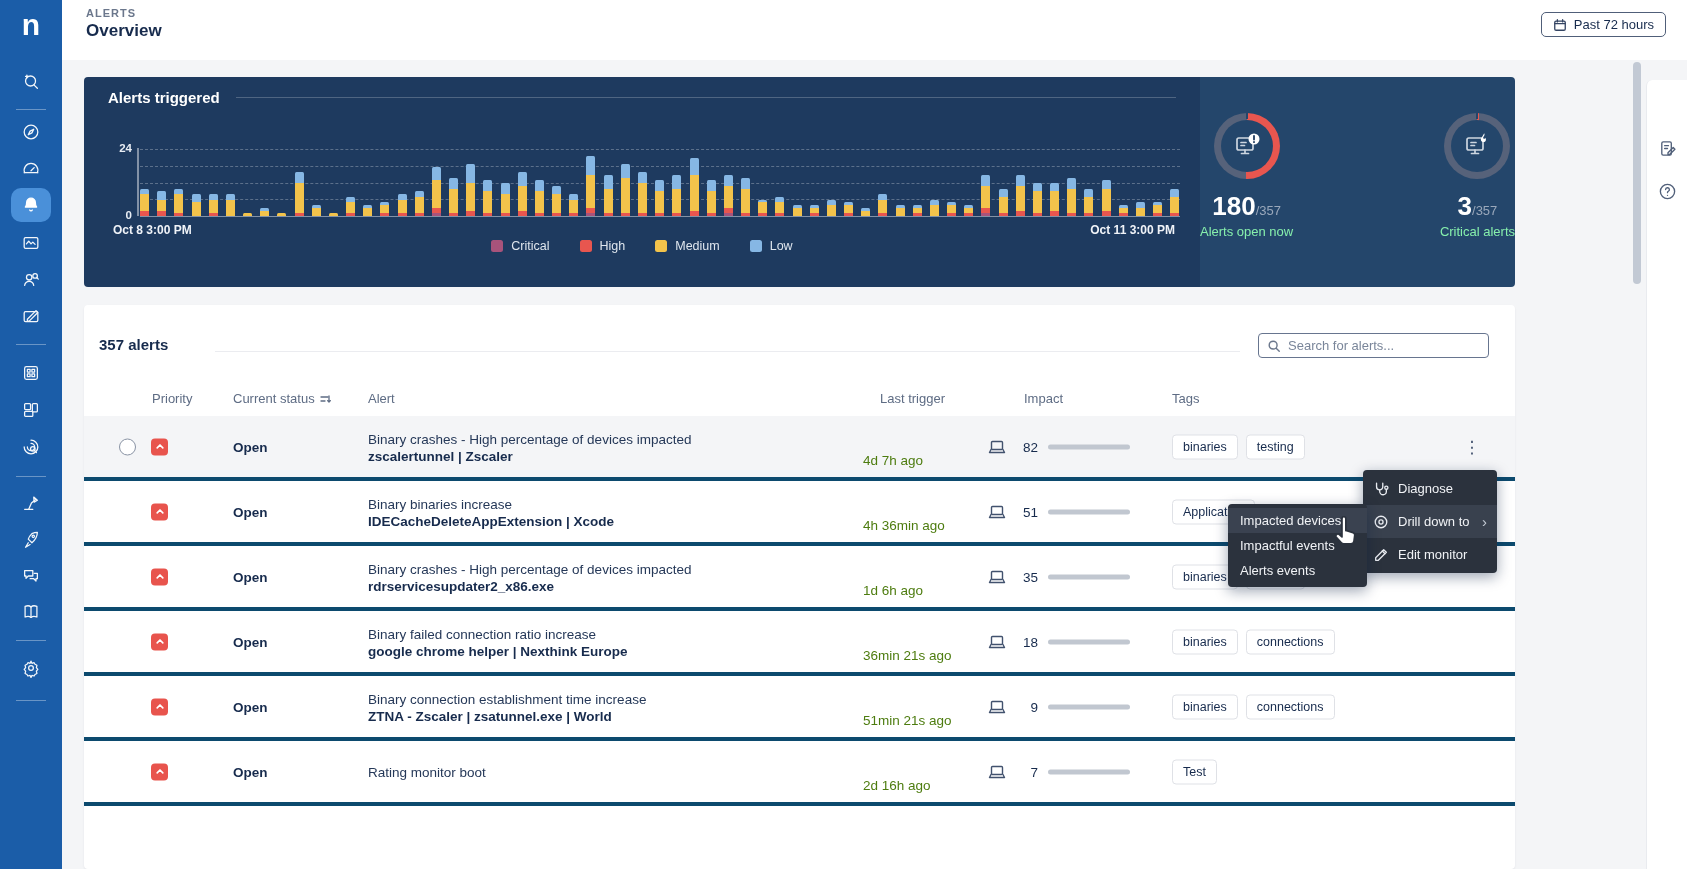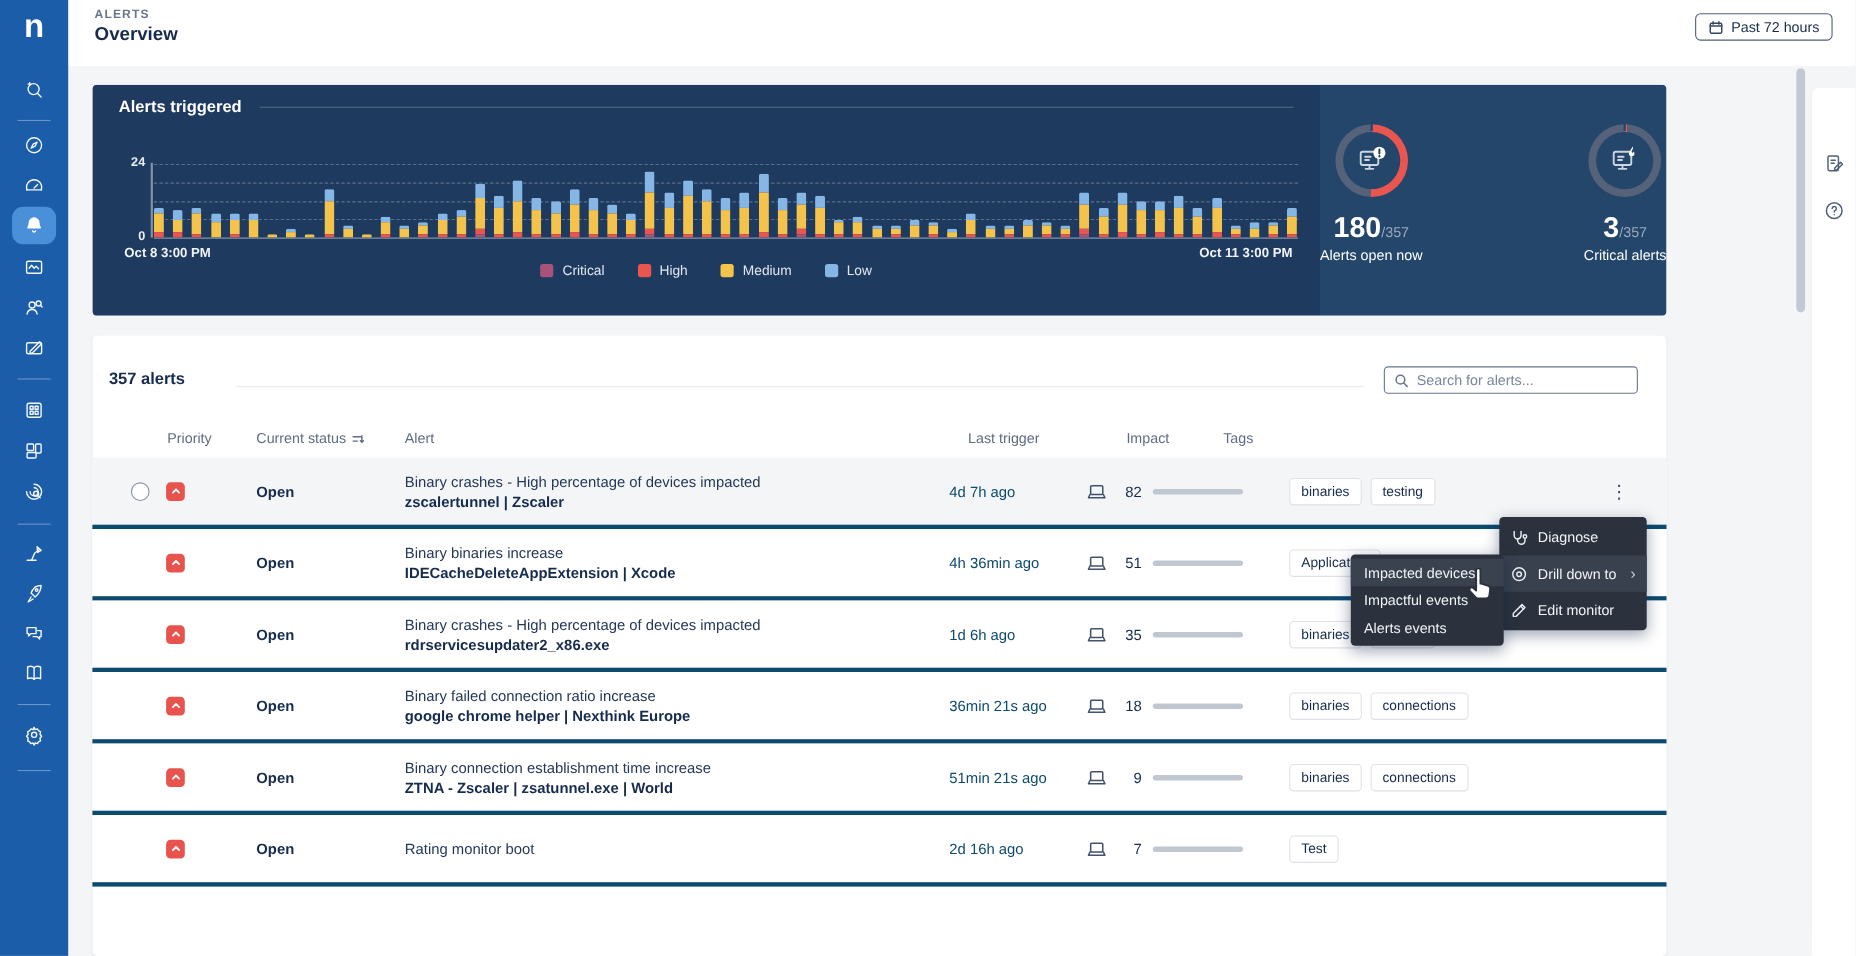--- a/index.html
+++ b/index.html
@@ -50,21 +50,21 @@
   .swatch { width:12px; height:12px; border-radius:2.5px; }
 
   .kpi { display:flex; flex-direction:column; align-items:center; }
   .ring { position:relative; width:66px; height:66px; border-radius:50%; }
   .ring::after { content:""; position:absolute; left:7px; top:7px; width:52px; height:52px; border-radius:50%; background:#24466b; }
   .ring-tick { position:absolute; left:50%; top:-2px; transform:translateX(-50%); width:2px; height:8px; background:#24466b; z-index:2; }
   .ring-icon { position:absolute; left:50%; top:50%; transform:translate(-50%,-50%); z-index:3; }
   .kpi-num { margin-top:12px; color:#fff; }
   .kpi-big { font-size:26px; font-weight:700; }
   .kpi-total { font-size:13px; color:#9aa8bb; font-weight:400; }
-  .kpi-label { margin-top:2px; font-size:13px; color:#ffffff; }
+  .kpi-label { margin-top:2px; font-size:13px; color:#86efac; }
 
   
   .card { position:absolute; left:84px; top:305px; width:1431px; height:564px; background:#fff; border-radius:4px; box-shadow:0 1px 2px rgba(9,30,66,.08); }
   .card-title { position:absolute; left:15px; top:31px; font-size:15px; font-weight:700; color:#172b4d; }
   .card-rule { position:absolute; left:131px; top:46px; width:1025px; height:1px; background:#ebecf0; }
   .search { position:absolute; right:26px; top:28px; width:231px; height:25px; border:1px solid #67758f; border-radius:4px; background:#fff;
     display:flex; align-items:center; padding:0 8px; gap:7px; }
   .search svg { width:14px; height:14px; stroke:#6b778c; stroke-width:1.6; fill:none; stroke-linecap:round; }
   .search input { border:none; outline:none; flex:1; font-size:13px; color:#172b4d; font-family:"Liberation Sans",sans-serif; }
   .search input::placeholder { color:#7a869a; }
@@ -75,21 +75,21 @@
   .rows { position:absolute; left:0; top:111px; width:100%; }
   .trow { position:relative; width:100%; height:65px; border-bottom:4px solid #0c4a6e; background:#fff; }
   .trow.hl { background:#f4f5f7; }
   .cell { position:absolute; top:50%; transform:translateY(-50%); }
   .radio { left:35px; width:17px; height:17px; border:1.5px solid #8993a4; border-radius:50%; background:#fff; cursor:pointer; }
   .pbadge { left:67px; width:17px; height:17px; border-radius:4px; background:#e8544d; display:flex; align-items:center; justify-content:center; cursor:default; }
   .status { left:149px; font-size:13.5px; font-weight:700; color:#172b4d; }
   .atitle { left:284px; width:480px; }
   .atitle .l1 { font-size:13.5px; color:#253858; line-height:17px; }
   .atitle .l2 { font-size:13.5px; font-weight:700; color:#172b4d; line-height:17px; }
-  .trig { left:779px; font-size:13.5px; color:#0c4a6e; }
+  .trig { left:779px; font-size:13.5px; color:#4d7c0f;margin-top:13px; }
   .imp-ic { left:903px; width:20px; height:20px; }
   .imp-ic svg { width:20px; height:20px; stroke:#42526e; stroke-width:1.4; fill:none; stroke-linecap:round; stroke-linejoin:round; }
   .imp-val { left:928px; width:26px; text-align:right; font-size:13.5px; color:#172b4d; }
   .imp-bar { left:964px; width:82px; height:5px; border-radius:3px; background:#c1c7d0; overflow:hidden; }
   .imp-fill { height:100%; background:#5b7fbe; border-radius:3px; }
   .tags { left:1088px; display:flex; gap:8px; }
   .chip { height:25px; display:flex; align-items:center; padding:0 10px; border:1px solid #dfe1e6; border-radius:4px;
     background:#fff; font-size:12.5px; color:#172b4d; white-space:nowrap; cursor:pointer; }
   .kebab { left:1379px; width:18px; text-align:center; font-size:17px; color:#42526e; cursor:pointer; letter-spacing:0; }
 
@@ -633,21 +633,21 @@
       <span class="th" style="left:68px">Priority</span>
       <span class="th" style="left:149px"><span>Current status</span><span class="sort-ic"><svg width="11" height="10" viewBox="0 0 11 10">
               <g stroke="#5e6c84" stroke-width="1.3" stroke-linecap="round">
                 <path d="M1 3h7M1 7h4"></path>
                 <path d="M9 2v6M7.6 6.6L9 8l1.4-1.4" fill="none"></path>
               </g>
             </svg></span></span>
       <span class="th" style="left:284px">Alert</span>
       <span class="th" style="left:796px">Last trigger</span>
       <span class="th" style="left:940px">Impact</span>
-      <span class="th" style="left:1028px">Tags</span>
+      <span class="th" style="left:1088px">Tags</span>
     </div>
     <div class="rows" id="rows">
         <div class="trow hl">
           <span class="cell radio"></span>
           <span class="cell pbadge">
             <svg width="10" height="10" viewBox="0 0 10 10">
               <path d="M2.2 6.3L5 3.5l2.8 2.8" stroke="#fff" stroke-width="1.7" fill="none" stroke-linecap="round" stroke-linejoin="round"></path>
             </svg>
           </span>
           <span class="cell status">Open</span>

